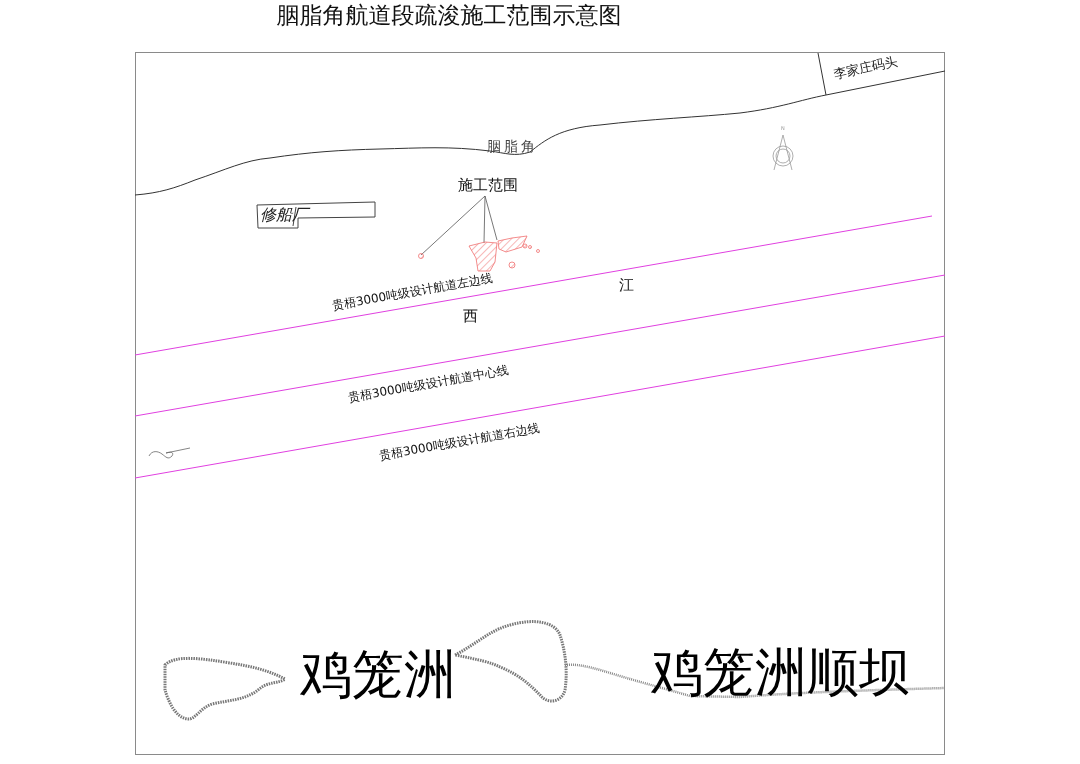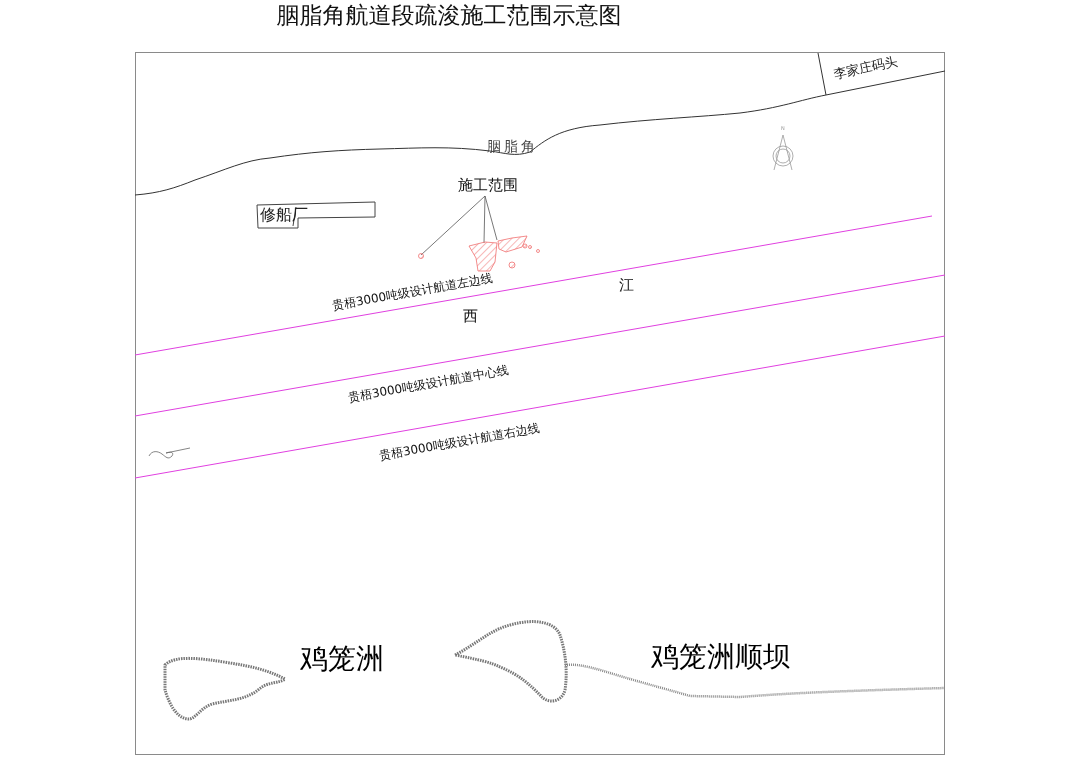--- a/index.html
+++ b/index.html
@@ -4,21 +4,21 @@
 <style>
   html, body { margin: 0; padding: 0; background: #ffffff; }
   body { width: 1080px; height: 764px; position: relative; overflow: hidden; font-family: "DejaVu Sans", sans-serif; }
   #title { position: absolute; left: 0; width: 898px; top: 0; text-align: center; font-size: 23px; color: #111; font-family: "DejaVu Serif", serif; letter-spacing: 0px; }
   #map-frame { position: absolute; left: 135px; top: 52px; width: 810px; height: 703px; border: 1px solid #8a8a8a; box-sizing: border-box; }
   svg#map { position: absolute; left: 0; top: 0; }
   .lbl { position: absolute; white-space: nowrap; color: #111; }
   .lbl-sm { font-size: 12px; }
   .lbl-md { font-size: 15px; }
   .lbl-river { font-size: 15px; }
-  .lbl-big { font-size: 28px; font-family: "DejaVu Serif", serif; color: #000; }
+  .lbl-big { font-size: 52px; font-family: "DejaVu Serif", serif; color: #000; }
   .lbl-place { font-size: 14px; color: #444; letter-spacing: 3px; }
   .lbl-wharf { font-size: 13px; color: #222; font-family: "DejaVu Serif", serif; }
   .lbl-shipyard { font-size: 16px; color: #222; font-family: "DejaVu Serif", serif; }
 </style>
 </head>
 <body>
 
 <div id="title">胭脂角航道段疏浚施工范围示意图</div>
 
 <div id="map-frame"></div>
@@ -73,21 +73,21 @@
 
   <path d="M455,655 C475,645 490,630 510,625 C535,618 555,622 560,635 C565,650 568,670 565,690 C562,702 548,705 540,695 C530,685 520,675 500,667 C490,662 480,660 455,655 Z" fill="none" stroke="#777" stroke-width="3" stroke-dasharray="1.5 1"></path>
 
   <path d="M565,665 C580,663 600,670 620,676 C650,685 670,690 690,696 L740,697 C790,693 840,691 945,688" fill="none" stroke="#888" stroke-width="2.5" stroke-dasharray="1 1"></path>
 </svg>
 
 <div class="lbl lbl-place" style="left:487px; top:138px;">胭脂角</div>
 
 <div class="lbl lbl-wharf" style="left:832px; top:66px; transform: rotate(-12deg); transform-origin:left top;">李家庄码头</div>
 
-<div class="lbl lbl-shipyard" style="left:260px; top:205px;">修船厂</div>
+<div class="lbl lbl-shipyard" style="left:260px; top:205px;font-style:italic;">修船厂</div>
 
 <div class="lbl lbl-md" style="left:458px; top:176px;">施工范围</div>
 
 <div class="lbl lbl-sm" style="left:331px; top:298px; transform: rotate(-10deg); transform-origin:left top;">贵梧3000吨级设计航道左边线</div>
 <div class="lbl lbl-sm" style="left:347px; top:390px; transform: rotate(-10deg); transform-origin:left top;">贵梧3000吨级设计航道中心线</div>
 <div class="lbl lbl-sm" style="left:378px; top:448px; transform: rotate(-10deg); transform-origin:left top;">贵梧3000吨级设计航道右边线</div>
 
 <div class="lbl lbl-river" style="left:463px; top:307px;">西</div>
 <div class="lbl lbl-river" style="left:619px; top:276px;">江</div>
 

